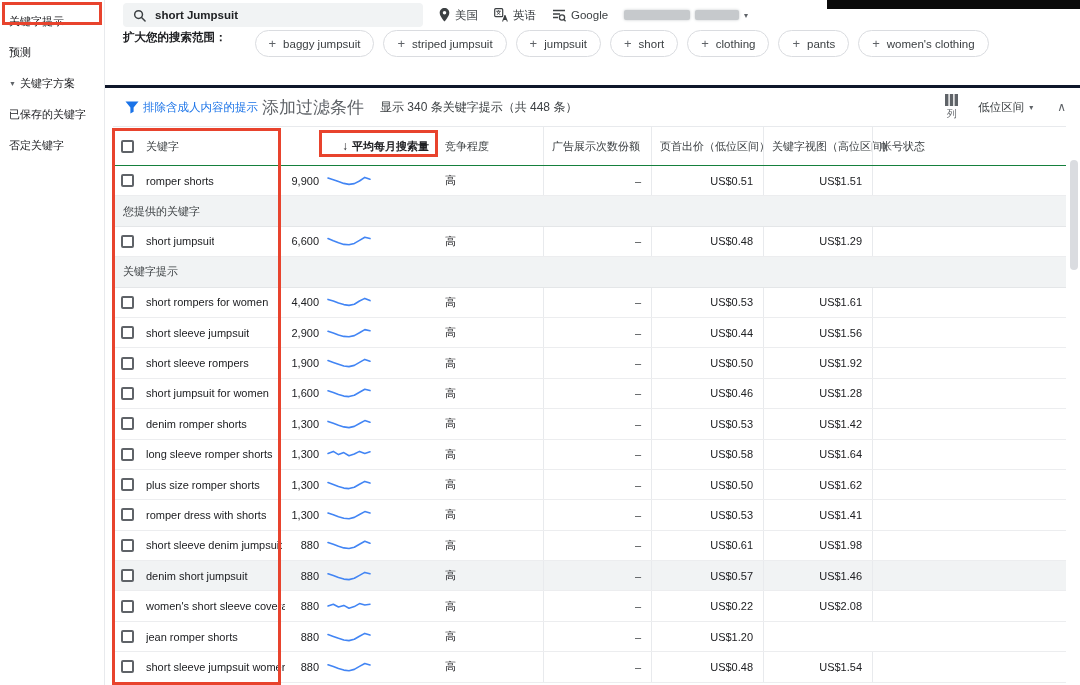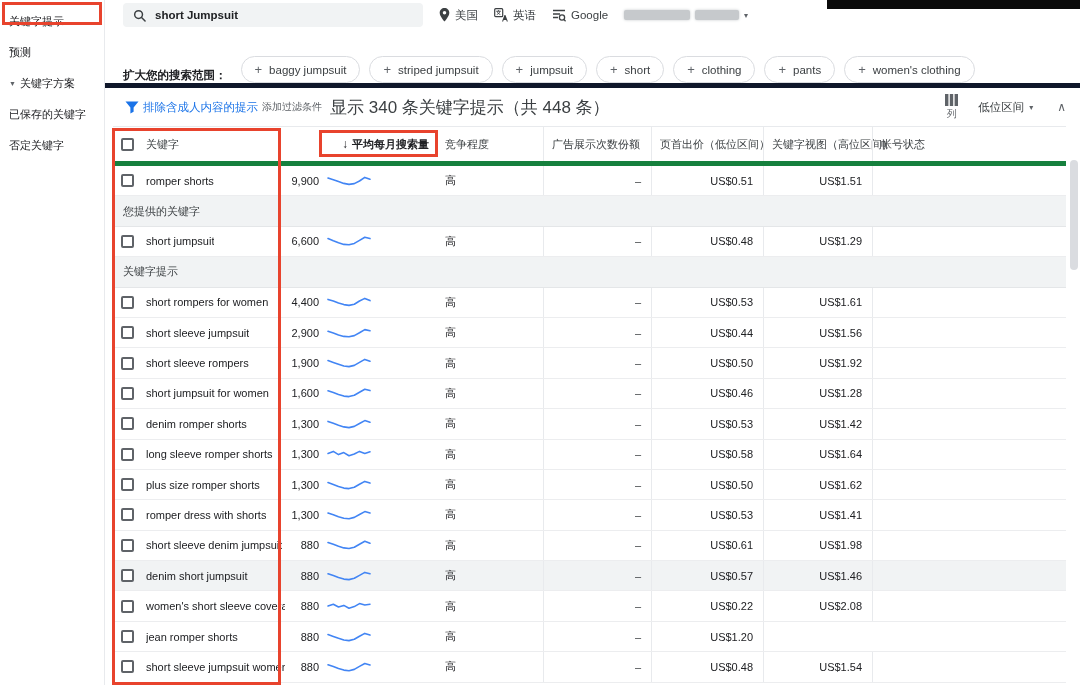--- a/index.html
+++ b/index.html
@@ -10,37 +10,37 @@
 .side-item{padding:8px 6px 8px 9px;color:#202124;font-size:11px;cursor:pointer;display:flex;align-items:center;gap:4px;white-space:nowrap}
 .side-item .tri{font-size:7px;color:#5f6368}
 .main{flex:1;display:flex;flex-direction:column;min-width:0}
 .topbar{height:30px;display:flex;align-items:center;gap:16px;padding-left:18px}
 .search-box{width:300px;height:24px;background:#f1f3f4;border-radius:4px;display:flex;align-items:center;gap:9px;padding:0 10px;cursor:text}
 .search-text{font-size:11.5px;color:#202124;font-weight:bold}
 .top-ctrl{display:flex;align-items:center;gap:5px;color:#3c4043;font-size:11.5px;cursor:pointer;white-space:nowrap}
 .redacted{display:inline-block;height:10px;background:#c6c9cc;border-radius:2px;box-shadow:0 0 3px #c6c9cc}
 .w68{width:66px}.w44{width:44px}
 .caret{font-size:8px;color:#5f6368}
-.expand-row{height:58px;display:flex;align-items:flex-end;padding-left:18px;border-bottom:5px solid #0f172a;gap:14px}
+.expand-row{height:58px;display:flex;align-items:flex-start;padding-left:18px;border-bottom:3px solid #0f172a;gap:28px}
 .expand-label{font-weight:bold;font-size:11.5px;white-space:nowrap}
 .chips{display:flex;gap:9px}
 .chip{display:inline-flex;align-items:center;gap:7px;border:1px solid #dadce0;background:#fff;border-radius:15px;height:27px;padding:0 13px;font-size:11.5px;color:#3c4043;font-family:inherit;cursor:pointer;white-space:nowrap}
 .chip .plus{color:#5f6368;font-size:13px}
 .toolbar{height:38px;display:flex;align-items:center;justify-content:space-between;padding:0 14px 0 20px}
 .tleft{display:flex;align-items:center;gap:4px}
 .blue{color:#1a73e8;cursor:pointer;font-size:11.5px;white-space:nowrap}
-.muted{color:#5f6368;font-size:10px;cursor:pointer;white-space:nowrap}
-.showing{color:#3c4043;font-size:17px;margin-left:4px;white-space:nowrap}
+.muted{color:#5f6368;font-size:17px;cursor:pointer;white-space:nowrap}
+.showing{color:#3c4043;font-size:12px;margin-left:12px;white-space:nowrap}
 .tright{display:flex;align-items:center;gap:20px}
 .col-btn{display:flex;flex-direction:column;align-items:center;gap:1px;color:#5f6368;font-size:10px;cursor:pointer}
 .view-btn{display:flex;align-items:center;gap:5px;color:#3c4043;font-size:11.5px;cursor:pointer;white-space:nowrap}
 .collapse-btn{color:#5f6368;font-size:12px;cursor:pointer;margin-left:4px}
 .table{flex:1;margin:0 14px 0 8px;overflow:hidden}
 .grid{display:grid;grid-template-columns:172px 152px 106px 108px 112px 109px minmax(0,1fr)}
-.thead{height:40px;border-top:1px solid #e8eaed;border-bottom:5px solid #15803d;color:#3c4043}
+.thead{height:40px;border-top:1px solid #e8eaed;border-bottom:1px solid #15803d;color:#3c4043}
 .th{display:flex;align-items:center;gap:12px;padding:0 8px;height:100%;white-space:nowrap}
 .th-right{justify-content:flex-end;font-weight:bold;color:#202124;gap:4px}
 .sort{font-size:12px}
 .bl{border-left:1px solid #e8eaed}
 .trow{height:30.4px;border-bottom:1px solid #ecedef}
 .trow.hl{background:#f1f3f4}
 .cell{display:flex;align-items:center;height:100%;min-width:0}
 .c-kw{gap:12px;padding-left:8px}
 .kw{white-space:nowrap;overflow:hidden}
 .num{width:34px;text-align:right;flex-shrink:0}

